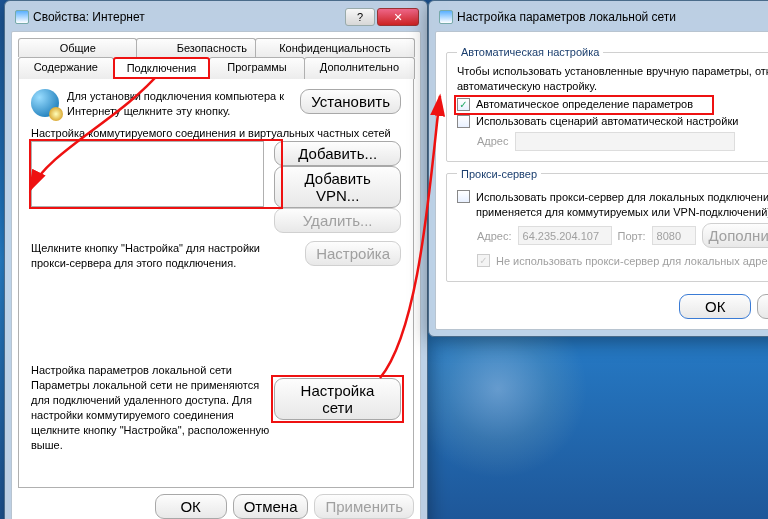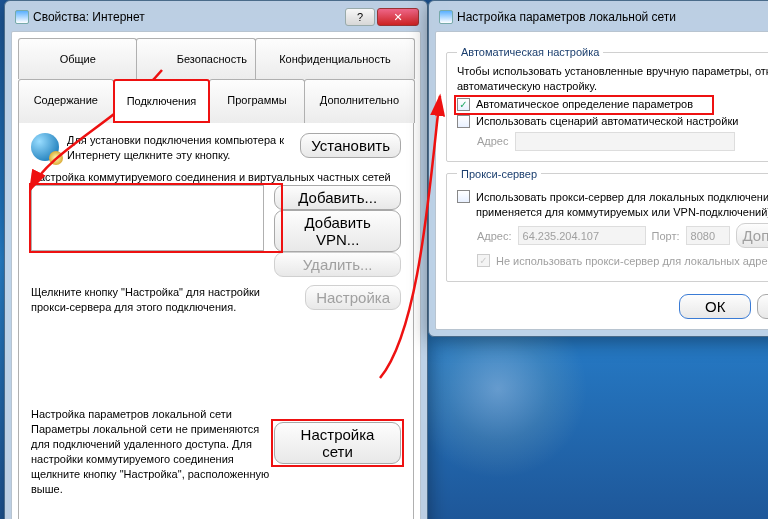--- a/index.html
+++ b/index.html
@@ -65,21 +65,21 @@
     border: 1px solid #b8c4d0;
     border-radius: 2px;
     padding: 6px;
   }
   .tabs { margin-bottom: -1px; }
   .tab-row { display: flex; }
   .tab {
     border: 1px solid #b0b0b0;
     border-bottom: none;
     background: linear-gradient(#fdfdfd,#ececec);
-    padding: 14px 8px;
+    padding: 3px 8px;
     font-size: 11px;
     border-radius: 3px 3px 0 0;
     margin-right: -1px;
     cursor: default;
   }
   .tab.active {
     background: #fff;
     position: relative;
     z-index: 2;
   }
@@ -261,21 +261,21 @@
     </fieldset>
 
     <fieldset>
       <legend>Прокси-сервер</legend>
       <div class="chk-row" style="align-items:flex-start">
         <span class="chk"></span>
         <span class="txt" style="flex:1">Использовать прокси-сервер для локальных подключений (не применяется для коммутируемых или VPN-подключений).</span>
       </div>
       <div class="sub">
         <span class="lbl-disabled">Адрес:</span>
-        <span class="field disabled" style="width:128px">64.235.204.107</span>
+        <span class="field disabled" style="width:94px">64.235.204.107</span>
         <span class="lbl-disabled">Порт:</span>
         <span class="field disabled" style="width:44px">8080</span>
         <span class="btn disabled" style="min-width:auto;padding:3px 6px">Дополнительно</span>
       </div>
       <div class="chk-row" style="margin-left:20px;margin-top:6px">
         <span class="chk disabled">✓</span>
         <span class="lbl-disabled">Не использовать прокси-сервер для локальных адресов</span>
       </div>
     </fieldset>
 

